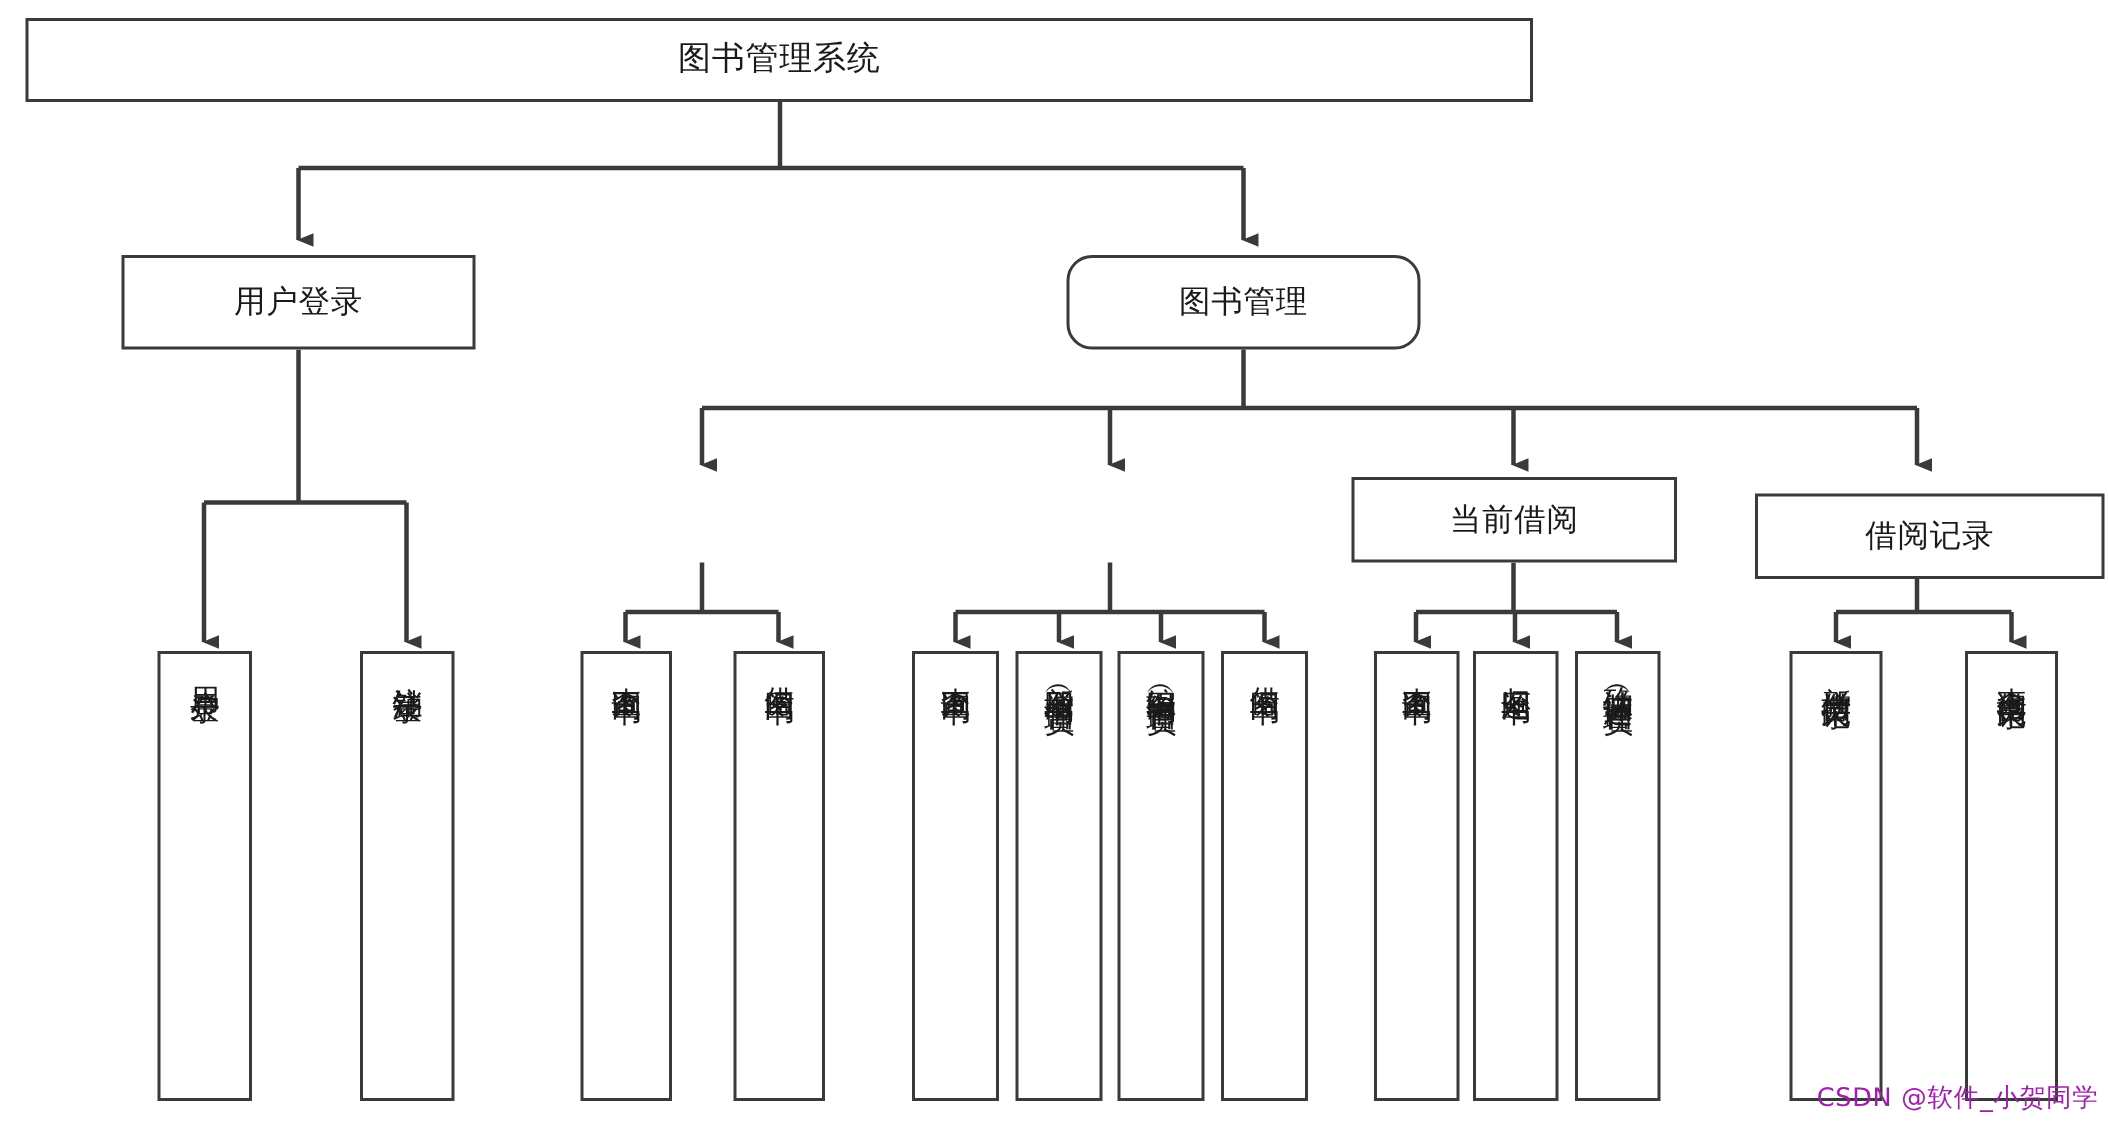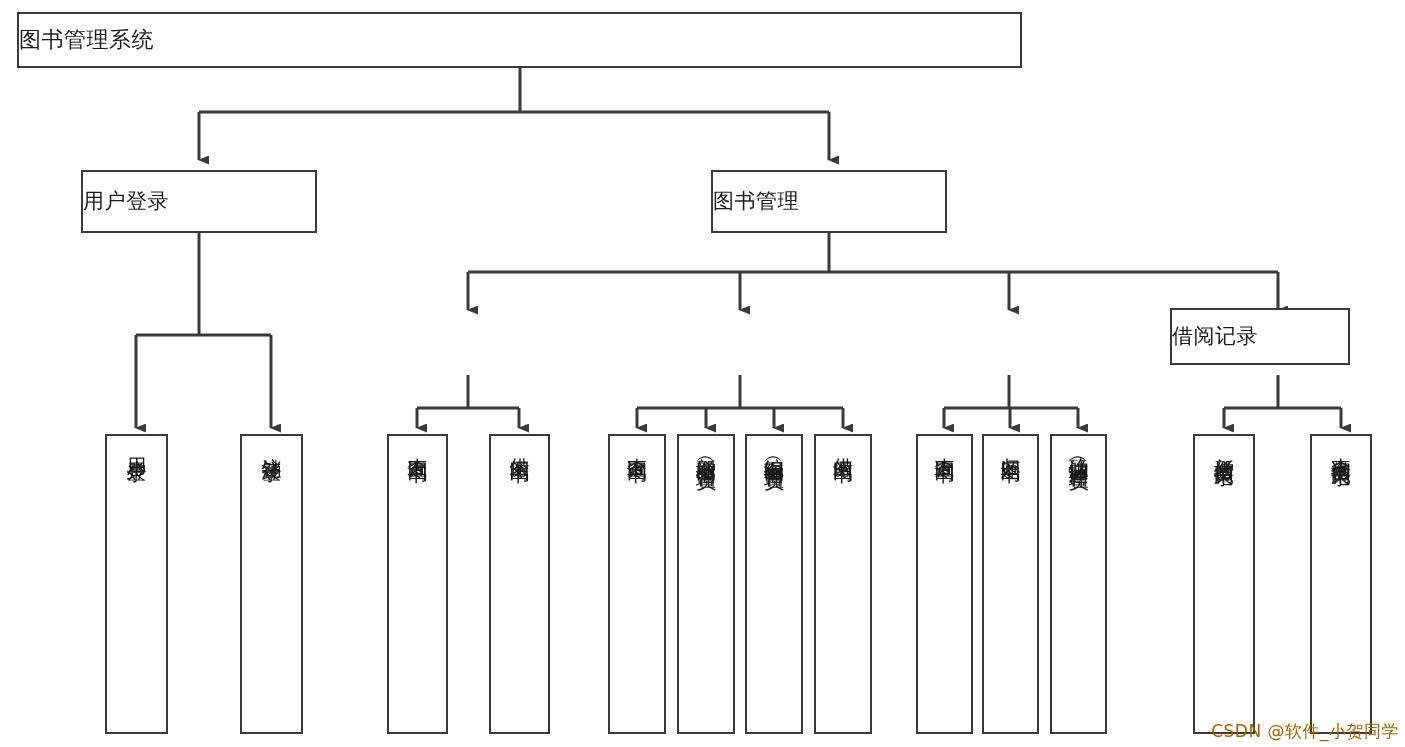--- a/index.html
+++ b/index.html
@@ -26,21 +26,21 @@
     height: 747px;
     pointer-events: none;
   }
   .node {
     position: absolute;
     box-sizing: border-box;
     background: #ffffff;
     border: 2px solid #3a3a3a;
     display: flex;
     align-items: center;
-    justify-content: flex-start;
+    justify-content: center;
     color: #1a1a1a;
   }
   .node-label {
     display: block;
     text-align: center;
     line-height: 1.18;
     letter-spacing: 0.5px;
   }
   
   .node.horiz .node-label {
@@ -63,21 +63,21 @@
     line-height: 1.06;
     letter-spacing: 2px;
     white-space: nowrap;
     max-height: 292px;
   }
   #watermark {
     position: absolute;
     right: 6px;
     bottom: 4px;
     font-size: 17px;
-    color: #a16207;
+    color: #a21caf;
     white-space: nowrap;
     font-family: "DejaVu Sans", "Liberation Sans", sans-serif;
     letter-spacing: 0.5px;
     pointer-events: none;
   }
 </style>
 </head>
 <body>
 
 <div id="diagram-root">
@@ -134,25 +134,28 @@
     </g>
   </svg>
 
   <div class="node horiz root" style="left:17px; top:12px; width:1005px; height:56px;">
     <span class="node-label">图书管理系统</span>
   </div>
 
   <div class="node horiz" style="left:81px; top:170px; width:236px; height:63px;">
     <span class="node-label">用户登录</span>
   </div>
-  <div class="node horiz" style="left:711px; top:170px; width:236px; height:63px;">
+  <div class="node horiz" style="left:711px; top:170px; width:236px; height:63px;border-radius:17px;">
     <span class="node-label">图书管理</span>
   </div>
 
-  <div class="node horiz" style="left:1170px; top:308px; width:180px; height:57px;">
+  <div class="node horiz" style="left:901px; top:318px; width:217px; height:57px;">
+    <span class="node-label">当前借阅</span>
+  </div>
+  <div class="node horiz" style="left:1170px; top:329px; width:233px; height:57px;">
     <span class="node-label">借阅记录</span>
   </div>
 
   <div class="node leaf" style="left:105px; top:434px; width:63px; height:300px;">
     <span class="node-label">用户登录</span>
   </div>
   <div class="node leaf" style="left:240px; top:434px; width:63px; height:300px;">
     <span class="node-label">注销登录</span>
   </div>
 

